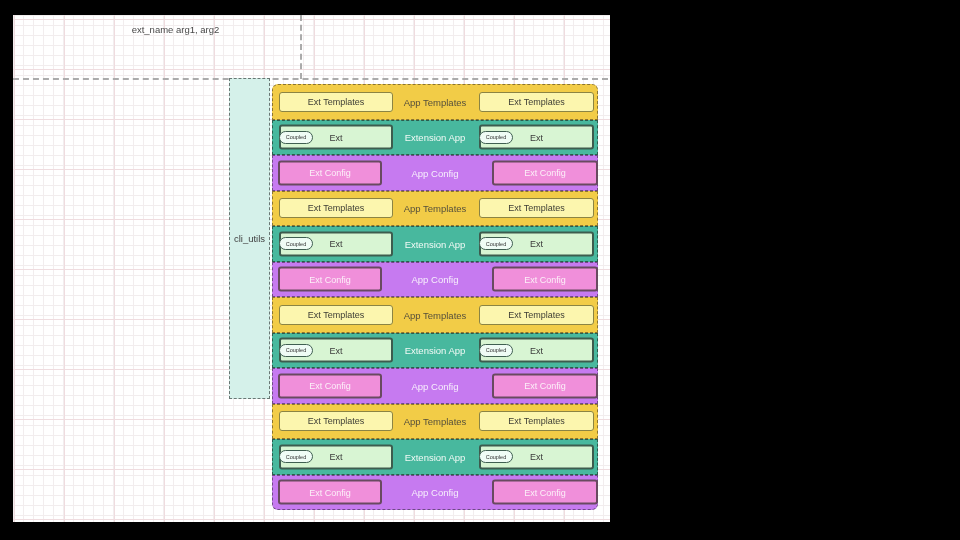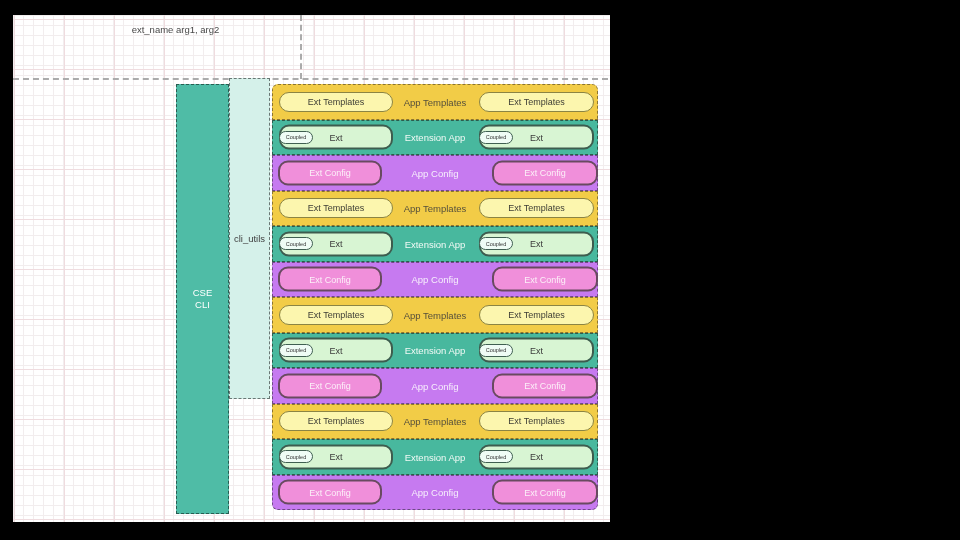--- a/index.html
+++ b/index.html
@@ -35,21 +35,21 @@
     border-radius:6px;}
   .row{position:relative;flex:1 1 0;border:1px dashed rgba(0,0,0,.45);box-sizing:border-box;}
   .row-templates{border-color:#8c7430;}
   .row-ext{border-color:#2c5c4d;}
   .row-config{border-color:#6f4b85;}
   .row:first-child{border-top-left-radius:6px;border-top-right-radius:6px;}
   .row:last-child{border-bottom-left-radius:6px;border-bottom-right-radius:6px;}
   .ibox{
     position:absolute;top:50%;transform:translateY(-50%);
     display:flex;align-items:center;justify-content:center;
-    border-radius:10px;font-size:9px;white-space:nowrap;box-sizing:border-box;
+    border-radius:3px;font-size:9px;white-space:nowrap;box-sizing:border-box;
   }
   .row-templates .ibox{height:20px;border-width:1px;border-style:solid;}
   .row-ext .ibox{height:25px;border-width:2px;border-style:solid;}
   .row-config .ibox{height:25px;border-width:2px;border-style:solid;}
   .row-templates .ibox.left,.row-ext .ibox.left{left:6px;width:114px;}
   .row-templates .ibox.right,.row-ext .ibox.right{left:206px;width:115px;}
   .row-config .ibox.left{left:5px;width:104px;}
   .row-config .ibox.right{left:219px;width:106px;}
   .midlabel{
     position:absolute;left:0;right:0;top:50%;transform:translateY(-50%);
@@ -65,24 +65,20 @@
 </head>
 <body>
 
 <div id="canvas">
   <div class="abs" id="annotation">ext_name arg1, arg2</div>
 
   <div class="abs" id="vdash"></div>
   <div class="abs" id="hdash"></div>
 
 
-  <div class="abs bigbox" id="csecli" style="background: rgb(79, 188, 166); color: rgb(255, 255, 255);">
-    <span>CSE</span>
-    <span>CLI</span>
-  </div>
 
   <div class="abs bigbox" id="cliutils" style="background: rgb(213, 241, 234); color: rgb(63, 63, 63);">
     <span>cli_utils</span>
   </div>
 
   <div class="abs" id="stack">
       <div class="row row-templates" style="background: rgb(242, 204, 71);">
         <div class="ibox left" style="background: rgb(252, 246, 174); border-color: rgb(139, 132, 67); color: rgb(61, 61, 53);">
           <span>Ext Templates</span>
         </div>

